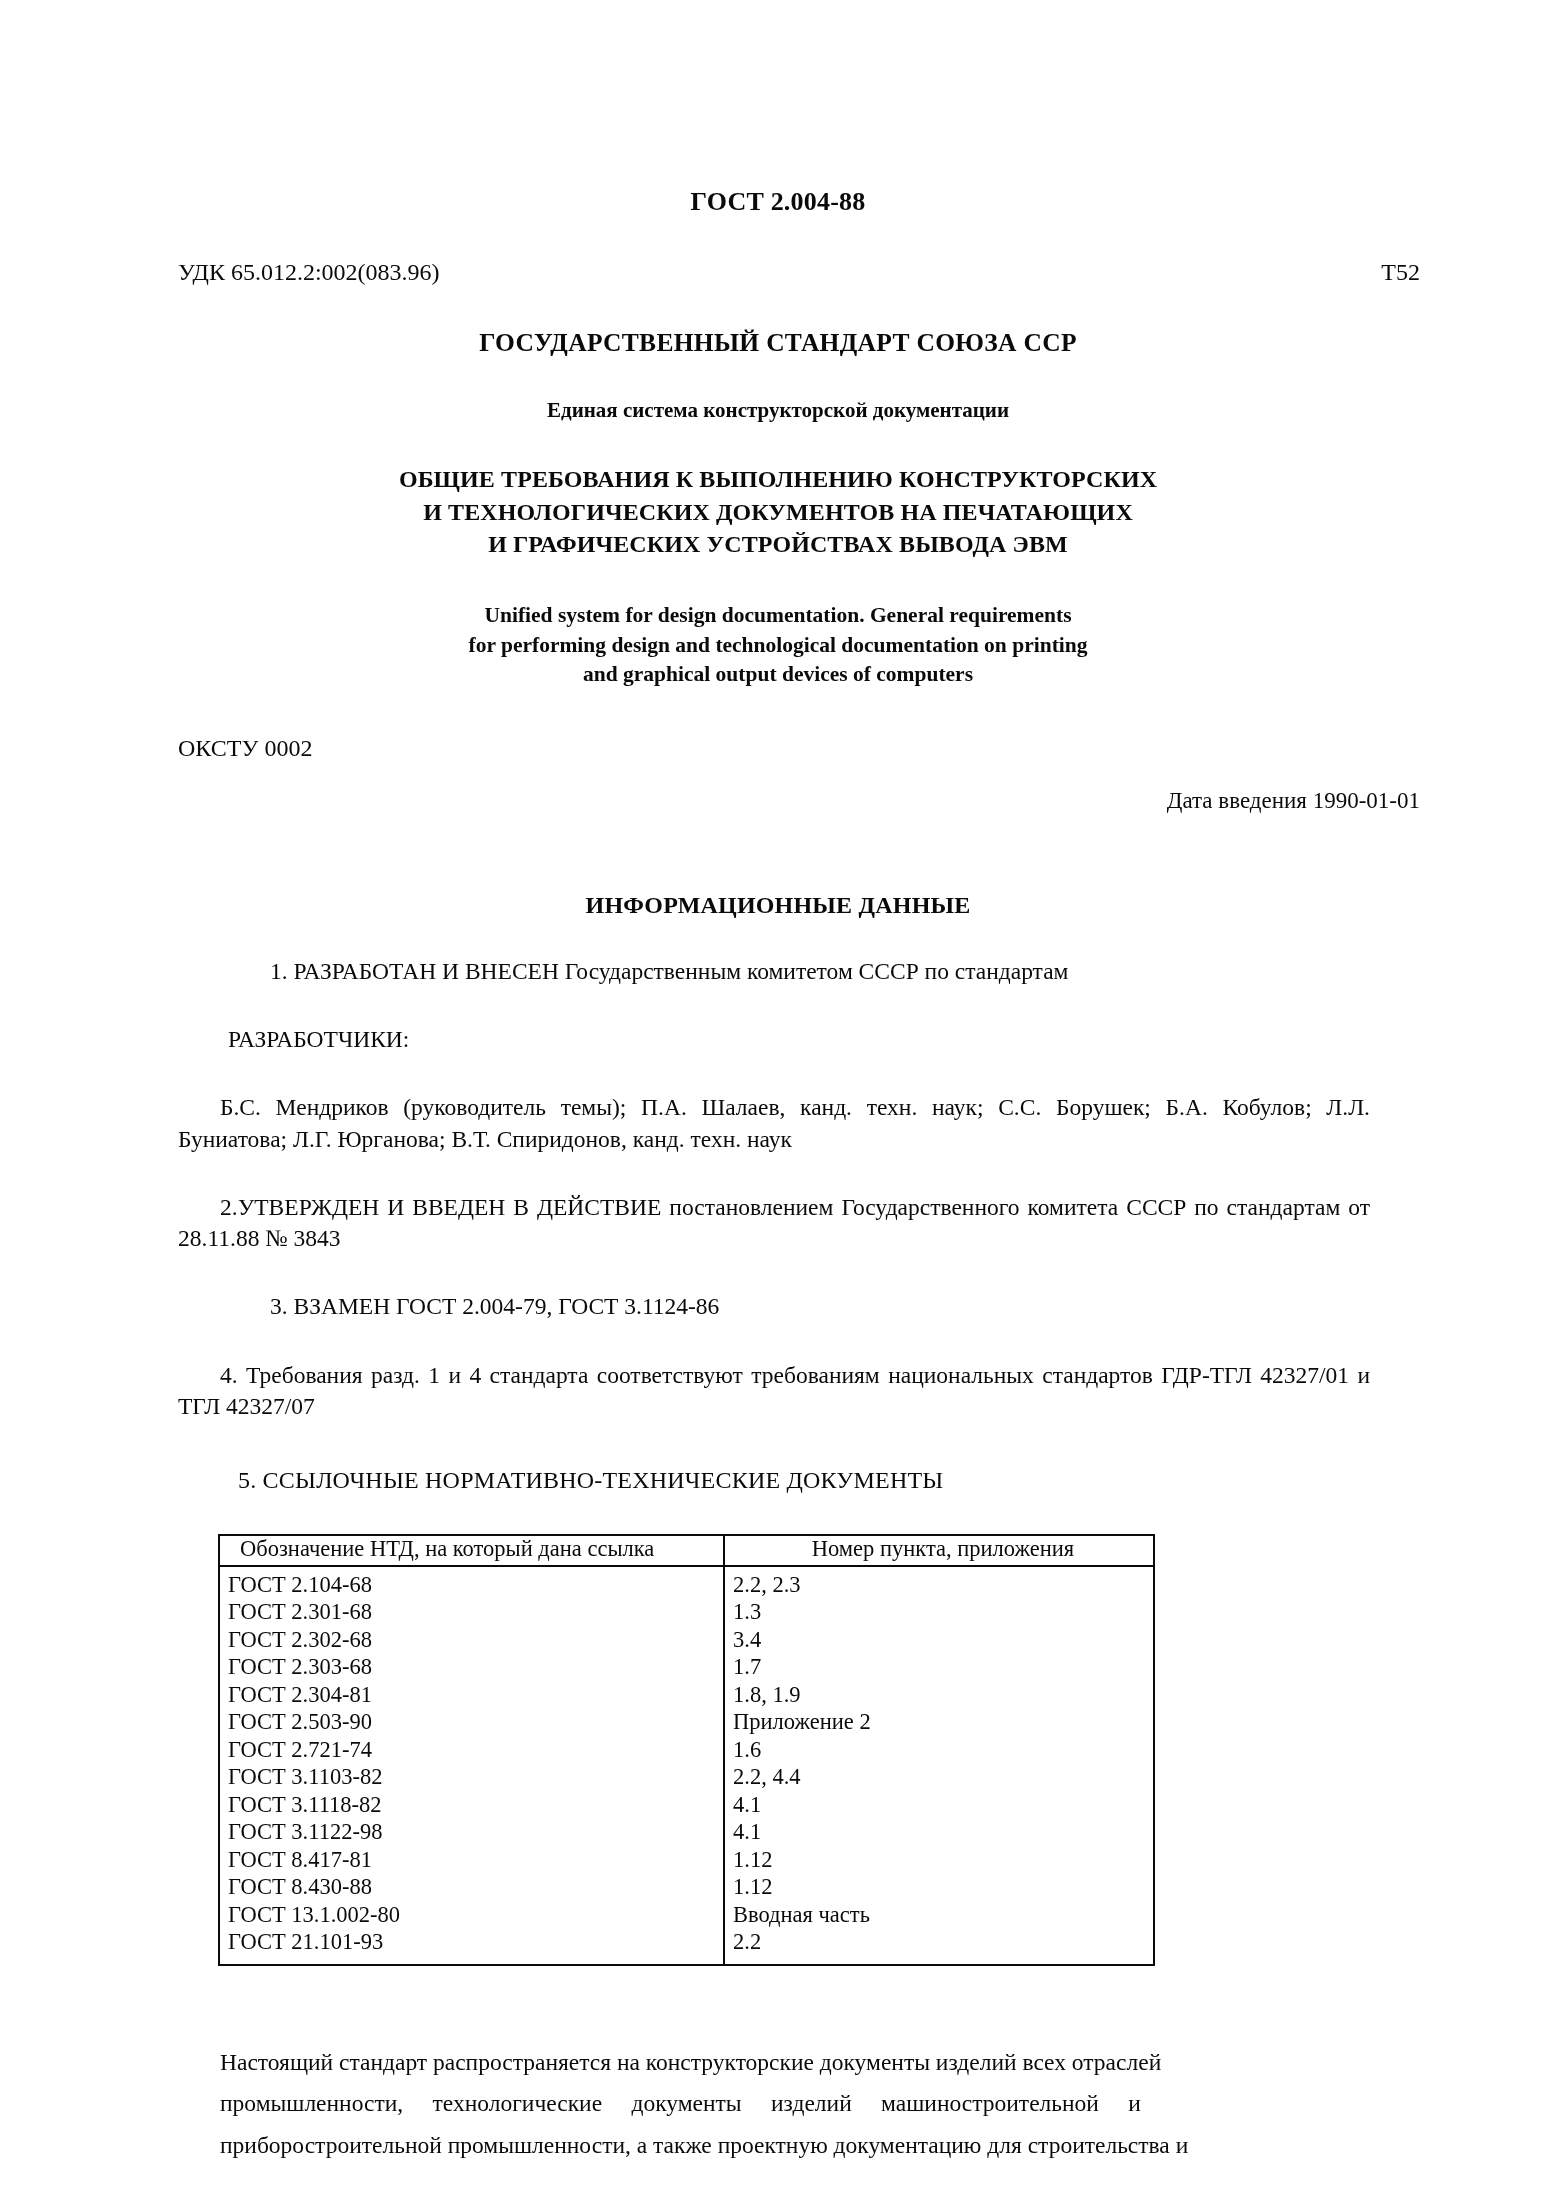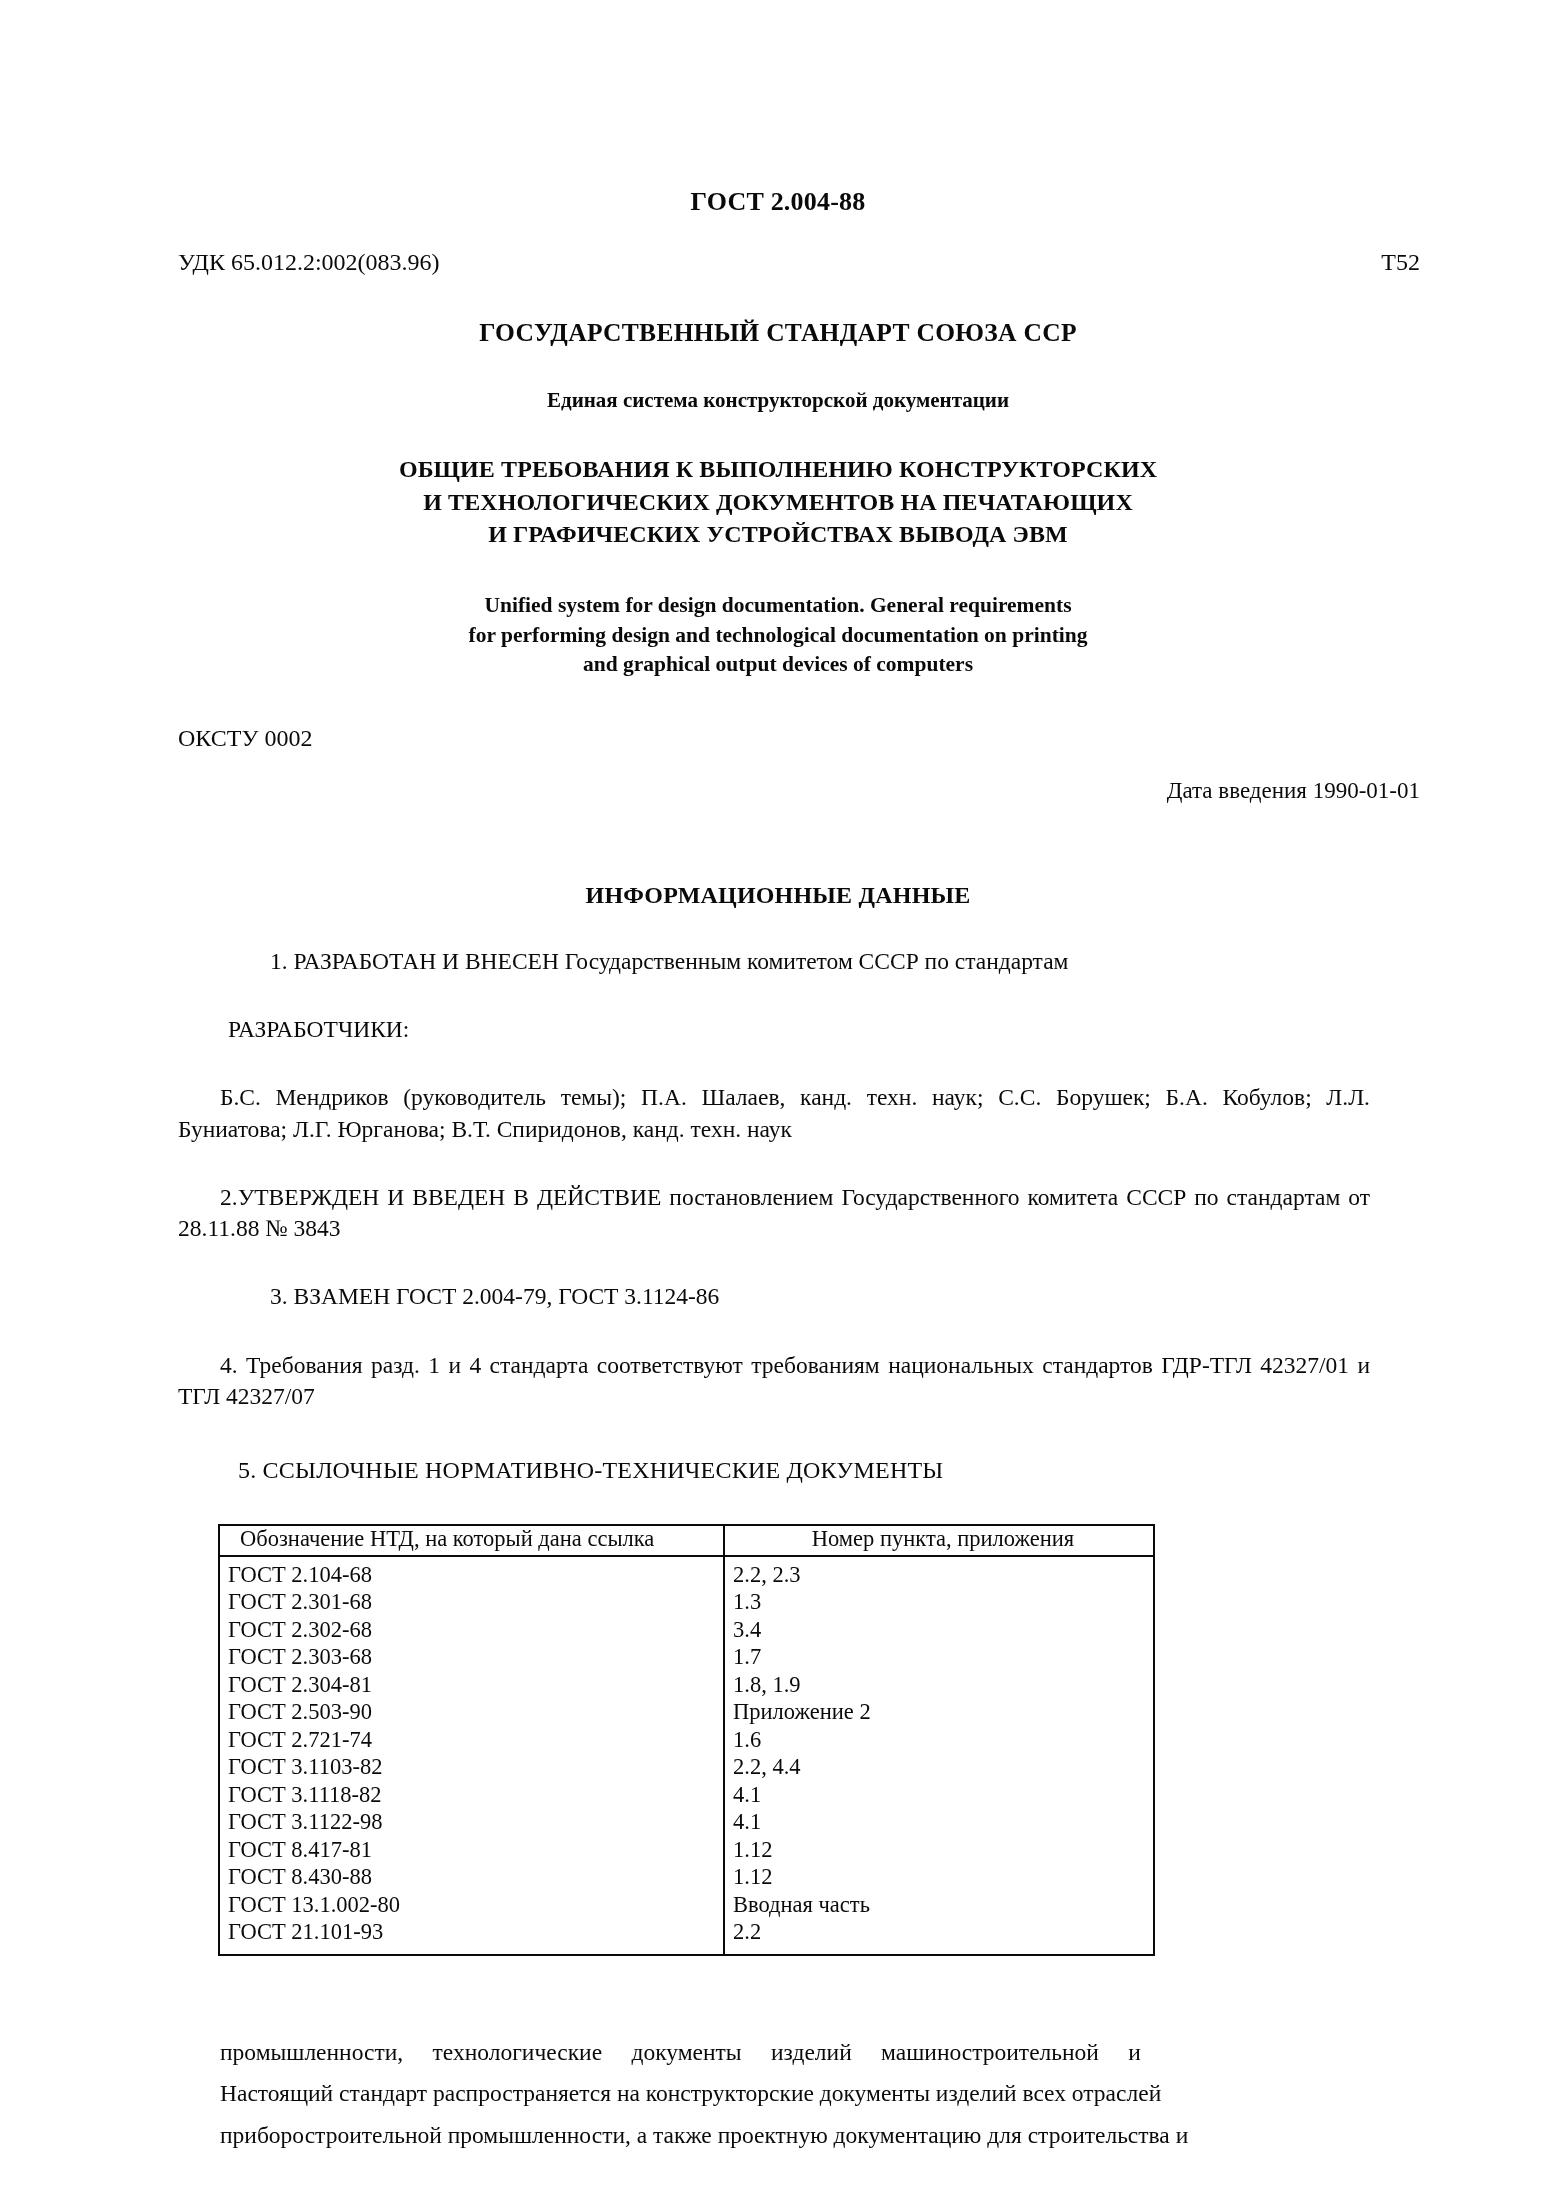--- a/index.html
+++ b/index.html
@@ -32,21 +32,21 @@
     text-align: center;
     font-weight: bold;
     font-size: 26px;
     letter-spacing: 0.2px;
     margin-top: 187px;
   }
   .udk-row {
     display: flex;
     justify-content: space-between;
     align-items: center;
-    margin-top: 32px;
+    margin-top: 42px;
     font-size: 24px;
   }
   .udk-row .udk { margin-left: -50px; }
   .udk-row .class-code { margin-right: -92px; }
 
   h1.national-standard {
     text-align: center;
     font-weight: bold;
     font-size: 25.5px;
     margin: 42px 0 0 0;
@@ -265,19 +265,19 @@
             <td class="c2">Вводная часть</td>
           </tr>
           <tr>
             <td class="c1">ГОСТ 21.101-93</td>
             <td class="c2">2.2</td>
           </tr>
         </tbody>
     </table>
 
     <div class="lead-para">
+      <span class="l">Настоящий стандарт распространяется на конструкторские документы изделий всех отраслей</span>
       <span class="l">промышленности,  технологические  документы  изделий  машиностроительной  и</span>
-      <span class="l">Настоящий стандарт распространяется на конструкторские документы изделий всех отраслей</span>
       <span class="l">приборостроительной промышленности, а также проектную документацию для строительства и</span>
     </div>
 
   </div>
 </div>
 
 </body></html>

